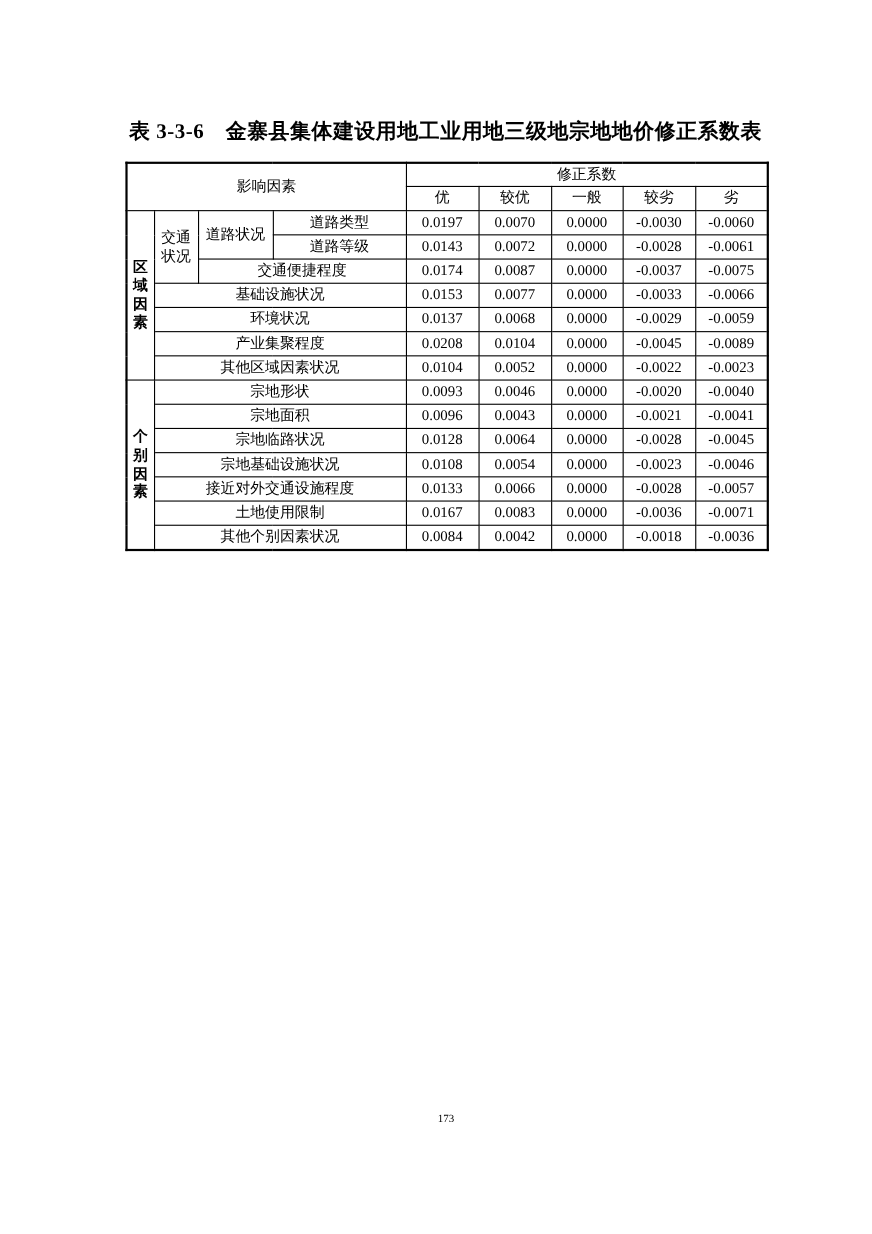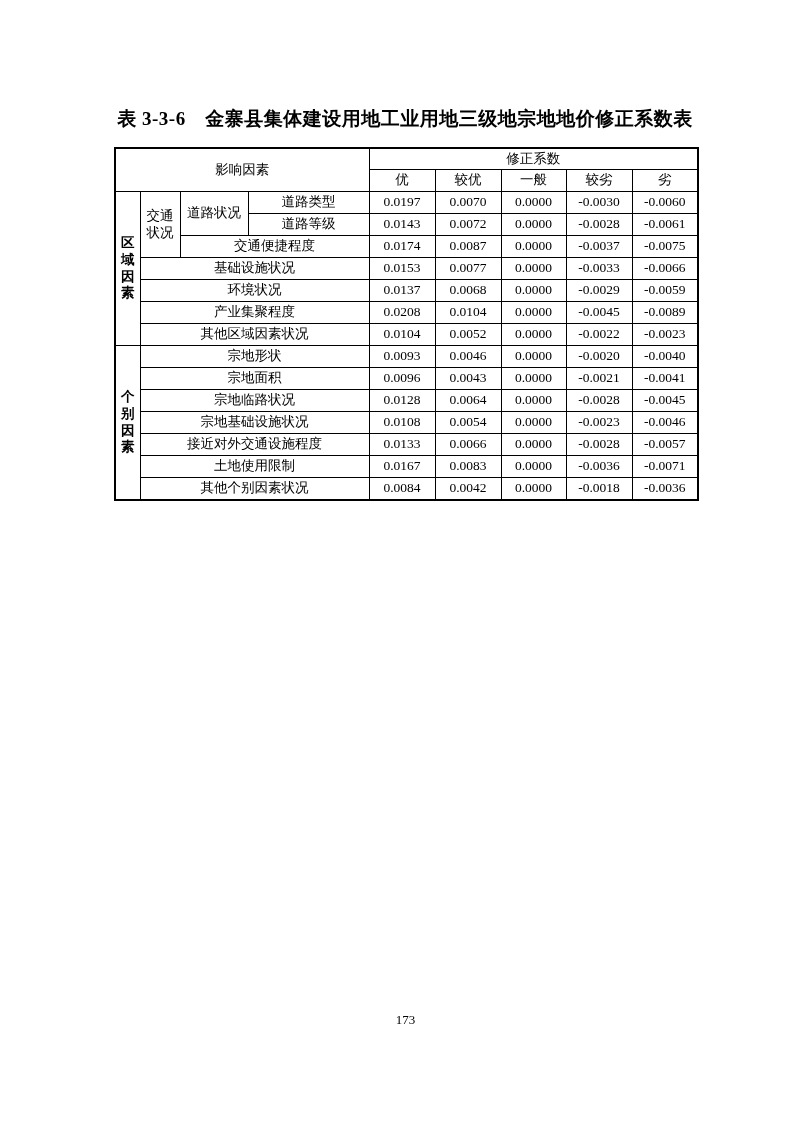--- a/index.html
+++ b/index.html
@@ -55,21 +55,21 @@
     word-break: break-all;
     padding: 0 6px;
     line-height: 1.62;
     font-size: 13px;
     margin-left: 47px;
   }
   .page-number {
     position: absolute;
     top: 1012px; left: 114px; width: 583px;
     text-align: center;
-    font-size: 13px;
+    font-size: 10px;
   }
 </style>
 </head>
 <body>
 
 <div class="page-title">表 3-3-6　金寨县集体建设用地工业用地三级地宗地地价修正系数表</div>
 
 <div class="table-wrap">
   <table class="coef">
     <colgroup>

